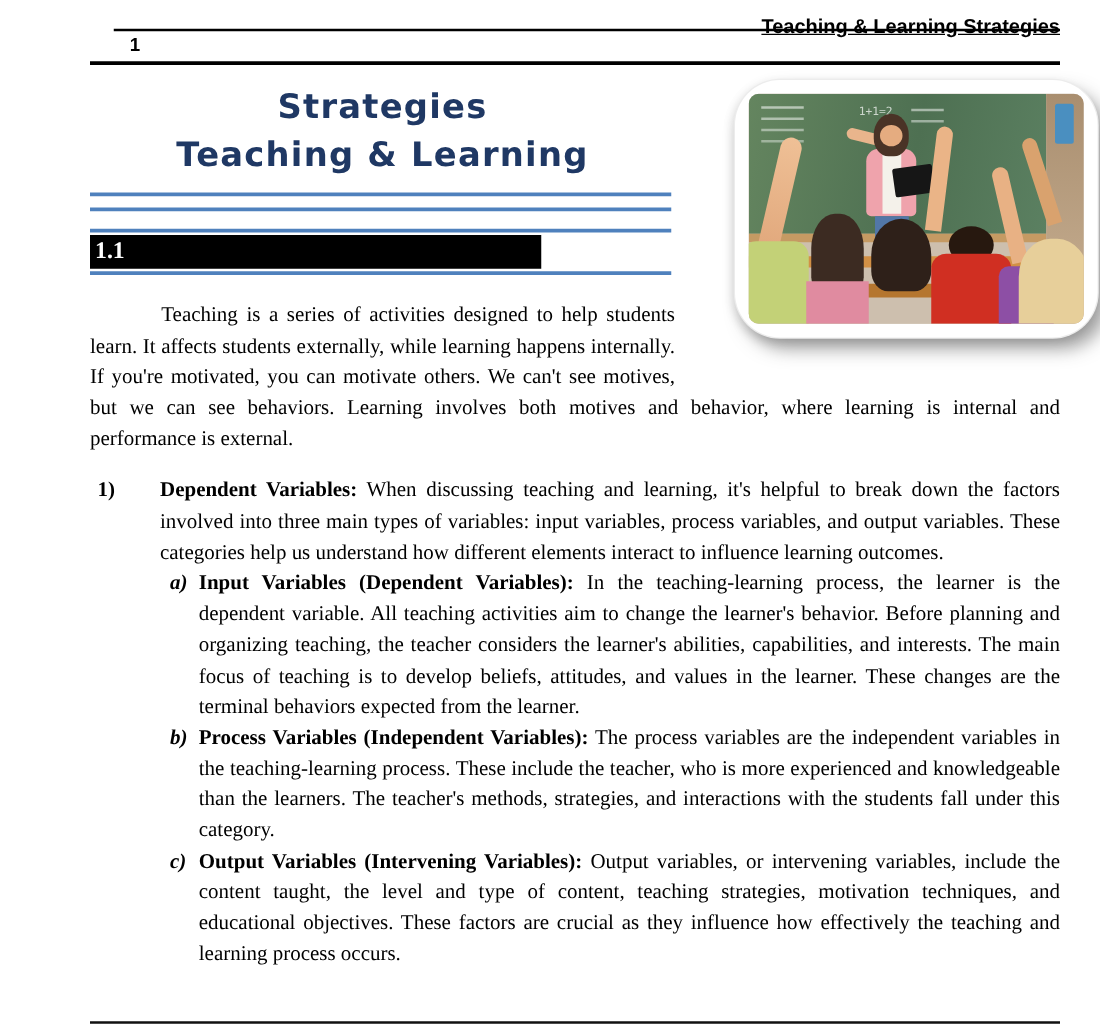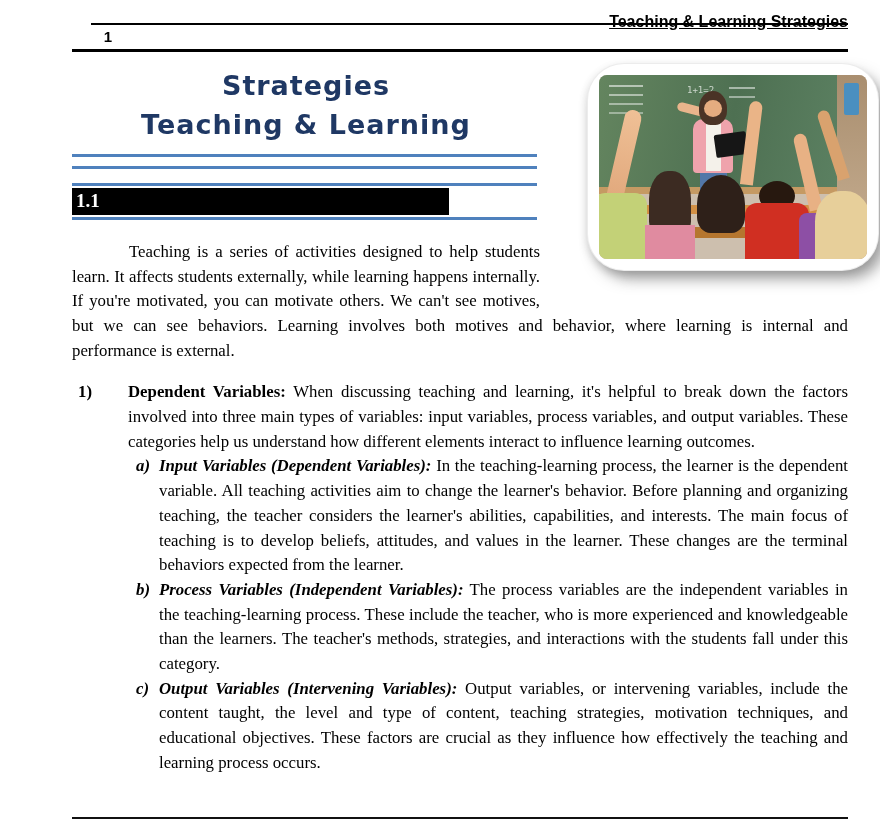--- a/index.html
+++ b/index.html
@@ -24,34 +24,34 @@
              font-size:27px;line-height:39px;letter-spacing:1px;color:#1F3864;}
   .rule{width:465px;height:3px;background:#4F81BD;}
   .rule-title{margin-top:10px;}
   .unit-row{margin-top:16px;height:34px;display:flex;align-items:center;}
   .unit-badge{background:#000;color:#fff;font-weight:bold;font-size:22px;line-height:32px;
               padding:0 9px 2px 5px;}
   .unit-heading{font-weight:bold;font-size:20px;margin-left:13px;}
   .rule-unit{margin-top:9px;}
   .rule-above-sec{margin-top:14px;}
   .section-bar{margin-top:2px;width:356px;background:#000;color:#fff;display:flex;
-               font-weight:bold;font-size:19px;line-height:23px;padding:1px 17px 3px 4px;}
+               font-weight:bold;font-size:19px;line-height:23px;padding:1px 1px 3px 4px;}
   .section-num{width:56px;}
   .rule-below-sec{margin-top:2px;}
 
   
   .bodytext{font-size:16.8px;line-height:24.7px;text-align:justify;}
   .intro{margin-top:20px;text-indent:57px;}
   .wrap-spacer{float:right;width:308px;height:50px;}
   .item{position:relative;padding-left:56px;}
   .item-marker{position:absolute;left:6px;font-weight:bold;}
   .item-lead{font-weight:bold;}
   .subitem{position:relative;padding-left:87px;}
   .sub-marker{position:absolute;left:64px;font-weight:bold;font-style:italic;}
-  .sub-lead{font-weight:bold;font-style:italic;}
+  .sub-lead{font-weight:bold;}
 
   
   .photo-frame{position:absolute;left:588px;top:64px;width:290px;height:206px;background:#fff;
                border-radius:36px;box-shadow:0 0 0 1px #ececec,7px 9px 14px rgba(70,70,70,.5),
                -2px 3px 8px rgba(0,0,0,.12);}
   .photo-inner{position:absolute;left:11px;top:11px;width:268px;height:184px;border-radius:8px;
                overflow:hidden;background:#cdbfae;}
   .photo-inner div{position:absolute;}
   .p-board{left:0;top:0;width:238px;height:112px;
            background:linear-gradient(100deg,#64855f 0%,#4e7052 55%,#5b8061 100%);}

